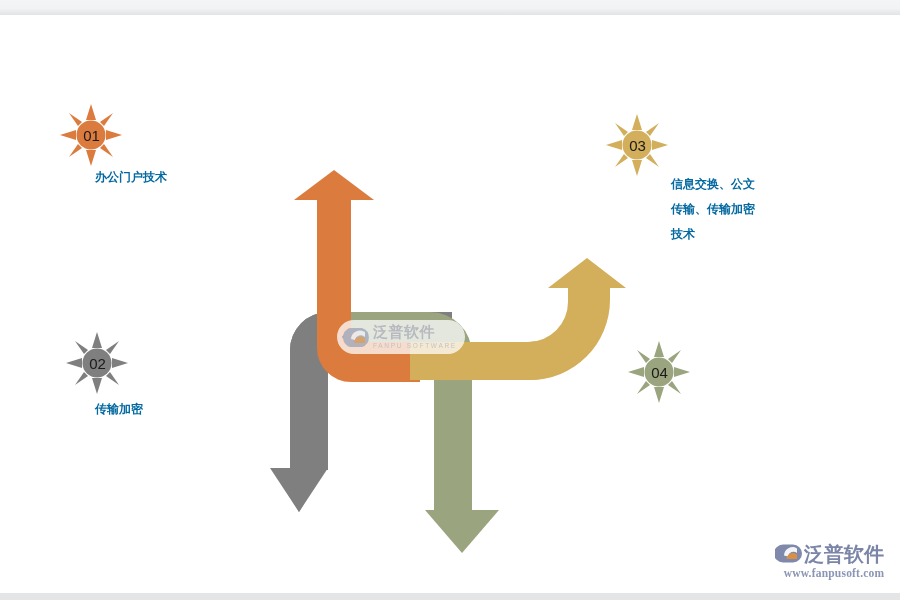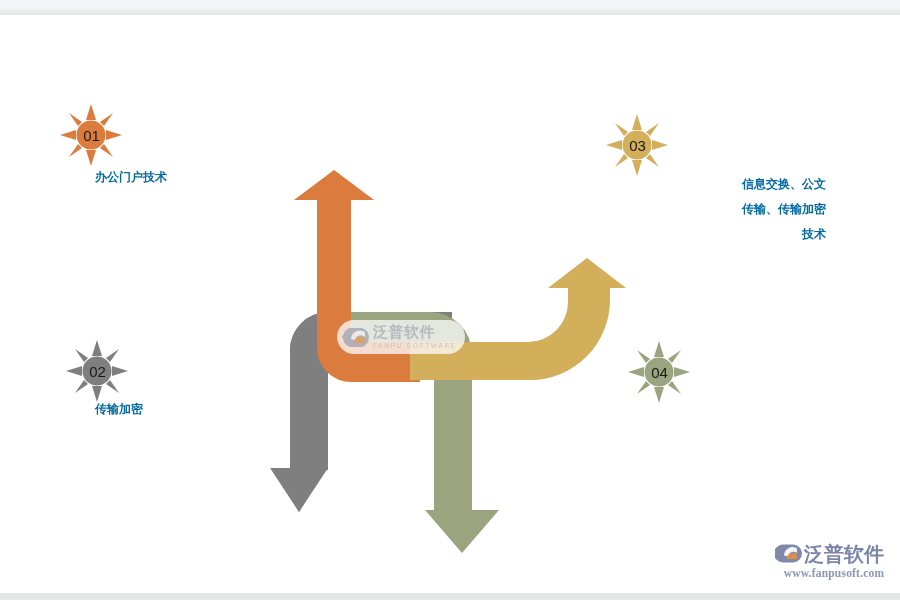--- a/index.html
+++ b/index.html
@@ -65,21 +65,21 @@
   .caption {
     position: absolute;
     font-family: "DejaVu Sans", "Liberation Sans", sans-serif;
     font-weight: bold;
     font-size: 12px;
     line-height: 25px;
     color: #0369a1;
     white-space: pre-line;
   }
   .caption.left-align { text-align: left; }
-  .caption.center-align { text-align: right; font-family: Liberation Serif, serif; }
+  .caption.center-align { text-align: left; font-family: Liberation Serif, serif; }
 
   
   .center-watermark {
     position: absolute;
     left: 337px;
     top: 320px;
     width: 128px;
     height: 34px;
     opacity: 0.92;
   }
@@ -230,21 +230,21 @@
         <polygon points="53,9 44,22 40,18"></polygon>
         <polygon points="9,53 18,40 22,44"></polygon>
         <polygon points="53,53 40,44 44,40"></polygon>
         <circle cx="31" cy="31" r="14.5"></circle>
       </g>
     </svg>
     <div class="marker-number">01</div>
   </div>
   <div class="caption left-align" style="left:95px; top:165px; width:220px;">办公门户技术</div>
 
-  <div class="marker" style="left:66px; top:340px;">
+  <div class="marker" style="left:66px; top:332px;">
     <svg viewBox="0 0 62 62">
       <g fill="#7F7F7F">
         <polygon points="31,0 36,16 26,16"></polygon>
         <polygon points="31,62 26,46 36,46"></polygon>
         <polygon points="0,31 16,26 16,36"></polygon>
         <polygon points="62,31 46,36 46,26"></polygon>
         <polygon points="9,9 22,18 18,22"></polygon>
         <polygon points="53,9 44,22 40,18"></polygon>
         <polygon points="9,53 18,40 22,44"></polygon>
         <polygon points="53,53 40,44 44,40"></polygon>

